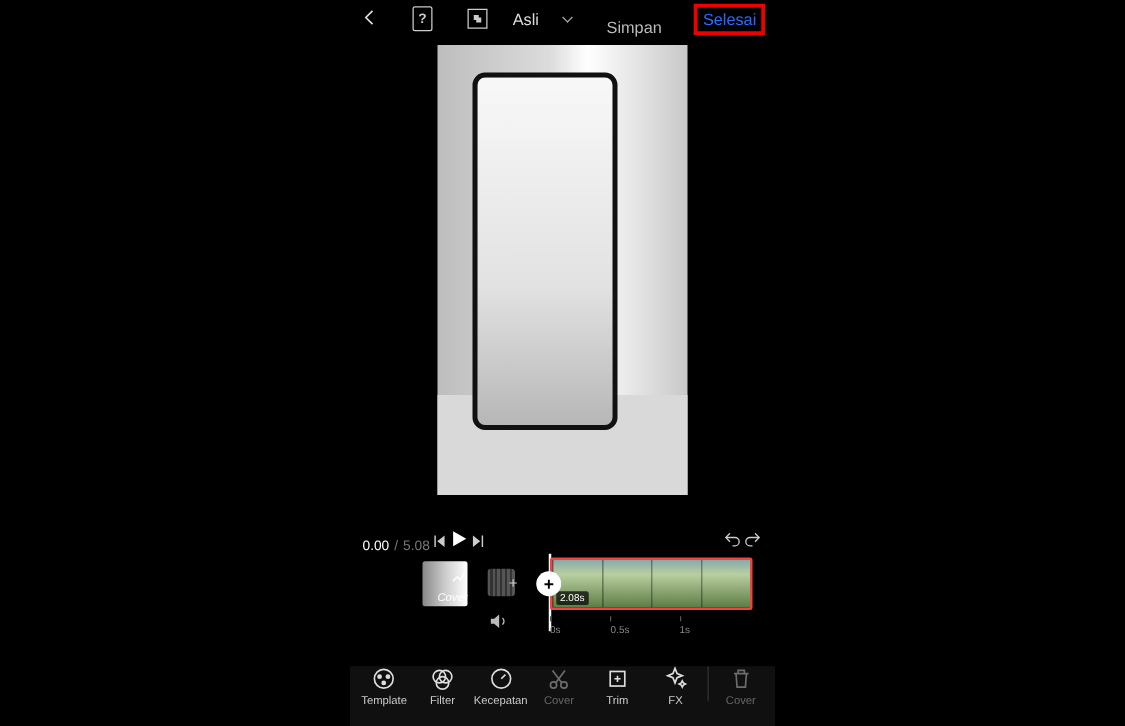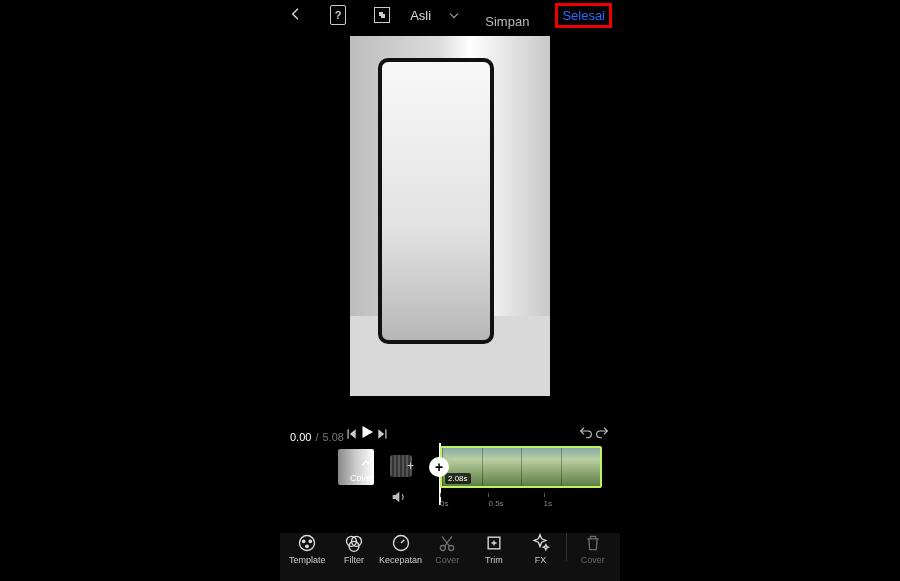--- a/index.html
+++ b/index.html
@@ -102,21 +102,21 @@
   }
   .addclip .plus { color:#ccc; font-size:12px; margin-right:-2px;}
   .audio-icon {
     position:absolute; left:110px; top:46px; color:#bbb;
   }
   .audio-icon svg{width:16px;height:16px;fill:#bbb;}
   .track {
     position:absolute; left:160px; top:3px; height:42px;
     width: 162px;
     background:#111;
-    border:2px solid #bef264;
+    border:2px solid #ef4444;
     border-radius:2px;
     display:flex;
     overflow:hidden;
   }
   .track .frame {
     flex:1;
     background:linear-gradient(180deg,#8aa 0%, #b9cfa0 30%, #5d7d44 100%);
     border-left:1px solid rgba(0,0,0,.3);
   }
   .track .dur-badge {

